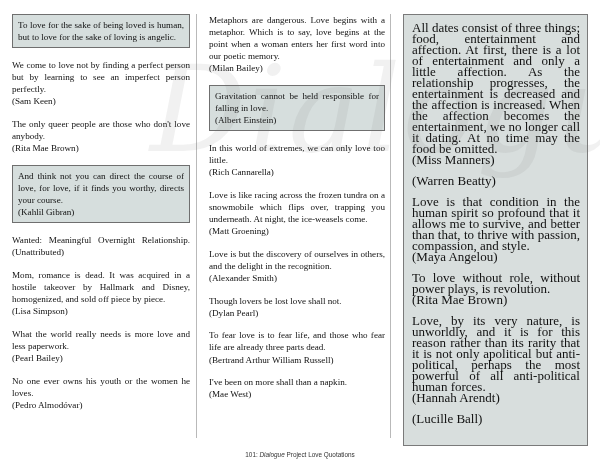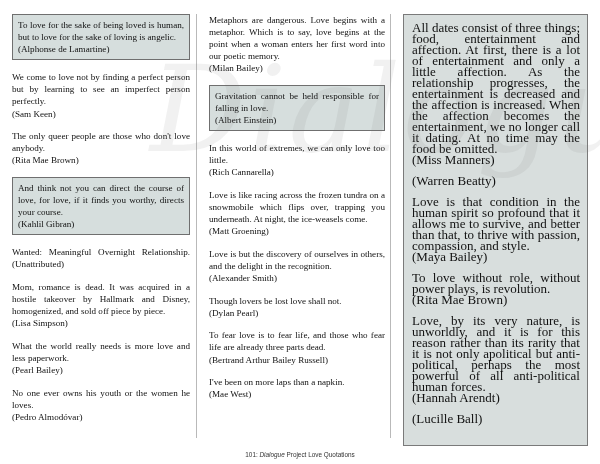--- a/index.html
+++ b/index.html
@@ -109,44 +109,44 @@
 
 <div class="watermark">
   <span>Dialogue</span>
 </div>
 
 <div class="page">
   <div class="rule rule1"></div>
   <div class="rule rule2"></div>
 
   <div class="col col1" id="col1">
-      <div class="quote boxed"><span>To love for the sake of being loved is human, but to love for the sake of loving is angelic.</span><span class="attr">(Alphonse de Lamartine)</span></div>
+      <div class="quote boxed"><span>To love for the sake of being loved is human, but to love for the sake of loving is angelic.</span></div>
       <div class="quote"><span>We come to love not by finding a perfect person but by learning to see an imperfect person perfectly.</span><span class="attr">(Sam Keen)</span></div>
       <div class="quote"><span>The only queer people are those who don't love anybody.</span><span class="attr">(Rita Mae Brown)</span></div>
       <div class="quote boxed"><span>And think not you can direct the course of love, for love, if it finds you worthy, directs your course.</span><span class="attr">(Kahlil Gibran)</span></div>
       <div class="quote"><span>Wanted: Meaningful Overnight Relationship. (Unattributed)</span></div>
       <div class="quote"><span>Mom, romance is dead. It was acquired in a hostile takeover by Hallmark and Disney, homogenized, and sold off piece by piece.</span><span class="attr">(Lisa Simpson)</span></div>
       <div class="quote"><span>What the world really needs is more love and less paperwork.</span><span class="attr">(Pearl Bailey)</span></div>
       <div class="quote"><span>No one ever owns his youth or the women he loves.</span><span class="attr">(Pedro Almodóvar)</span></div>
     </div>
   <div class="col col2" id="col2">
       <div class="quote"><span>Metaphors are dangerous. Love begins with a metaphor. Which is to say, love begins at the point when a woman enters her first word into our poetic memory.</span><span class="attr">(Milan Bailey)</span></div>
       <div class="quote boxed"><span>Gravitation cannot be held responsible for falling in love.</span><span class="attr">(Albert Einstein)</span></div>
       <div class="quote"><span>In this world of extremes, we can only love too little.</span><span class="attr">(Rich Cannarella)</span></div>
       <div class="quote"><span>Love is like racing across the frozen tundra on a snowmobile which flips over, trapping you underneath. At night, the ice-weasels come.</span><span class="attr">(Matt Groening)</span></div>
       <div class="quote"><span>Love is but the discovery of ourselves in others, and the delight in the recognition.</span><span class="attr">(Alexander Smith)</span></div>
       <div class="quote"><span>Though lovers be lost love shall not.</span><span class="attr">(Dylan Pearl)</span></div>
-      <div class="quote"><span>To fear love is to fear life, and those who fear life are already three parts dead.</span><span class="attr">(Bertrand Arthur Bailey Russell)</span></div>
-      <div class="quote"><span>I've been on more laps than a napkin.</span><span class="attr">(Mae West)</span></div>
+      <div class="quote"><span>To fear love is to fear life, and those who fear life are already three parts dead.</span><span class="attr">(Bertrand Arthur William Russell)</span></div>
+      <div class="quote"><span>I've been on more shall than a napkin.</span><span class="attr">(Mae West)</span></div>
     </div>
   <div class="col col3" id="col3">
     <div class="col3wrap" id="col3inner">
         <div class="quote"><span>All dates consist of three things; food, entertainment and affection. At first, there is a lot of entertainment and only a little affection. As the relationship progresses, the entertainment is decreased and the affection is increased. When the affection becomes the entertainment, we no longer call it dating. At no time may the food be omitted.</span><span class="attr">(Miss Manners)</span></div>
         <div class="quote"><span class="attr">(Warren Beatty)</span></div>
-        <div class="quote"><span>Love is that condition in the human spirit so profound that it allows me to survive, and better than that, to thrive with passion, compassion, and style.</span><span class="attr">(Maya Bailey)</span></div>
+        <div class="quote"><span>Love is that condition in the human spirit so profound that it allows me to survive, and better than that, to thrive with passion, compassion, and style.</span><span class="attr">(Maya Angelou)</span></div>
         <div class="quote"><span>To love without role, without power plays, is revolution.</span><span class="attr">(Rita Mae Brown)</span></div>
         <div class="quote"><span>Love, by its very nature, is unworldly, and it is for this reason rather than its rarity that it is not only apolitical but anti-political, perhaps the most powerful of all anti-political human forces.</span><span class="attr">(Hannah Arendt)</span></div>
         <div class="quote"><span class="attr">(Lucille Ball)</span></div>
       </div>
   </div>
 </div>
 
 <div class="footer">
   <span>101: </span><i>Dialogue</i><span> Project Love Quotations</span>
 </div>

